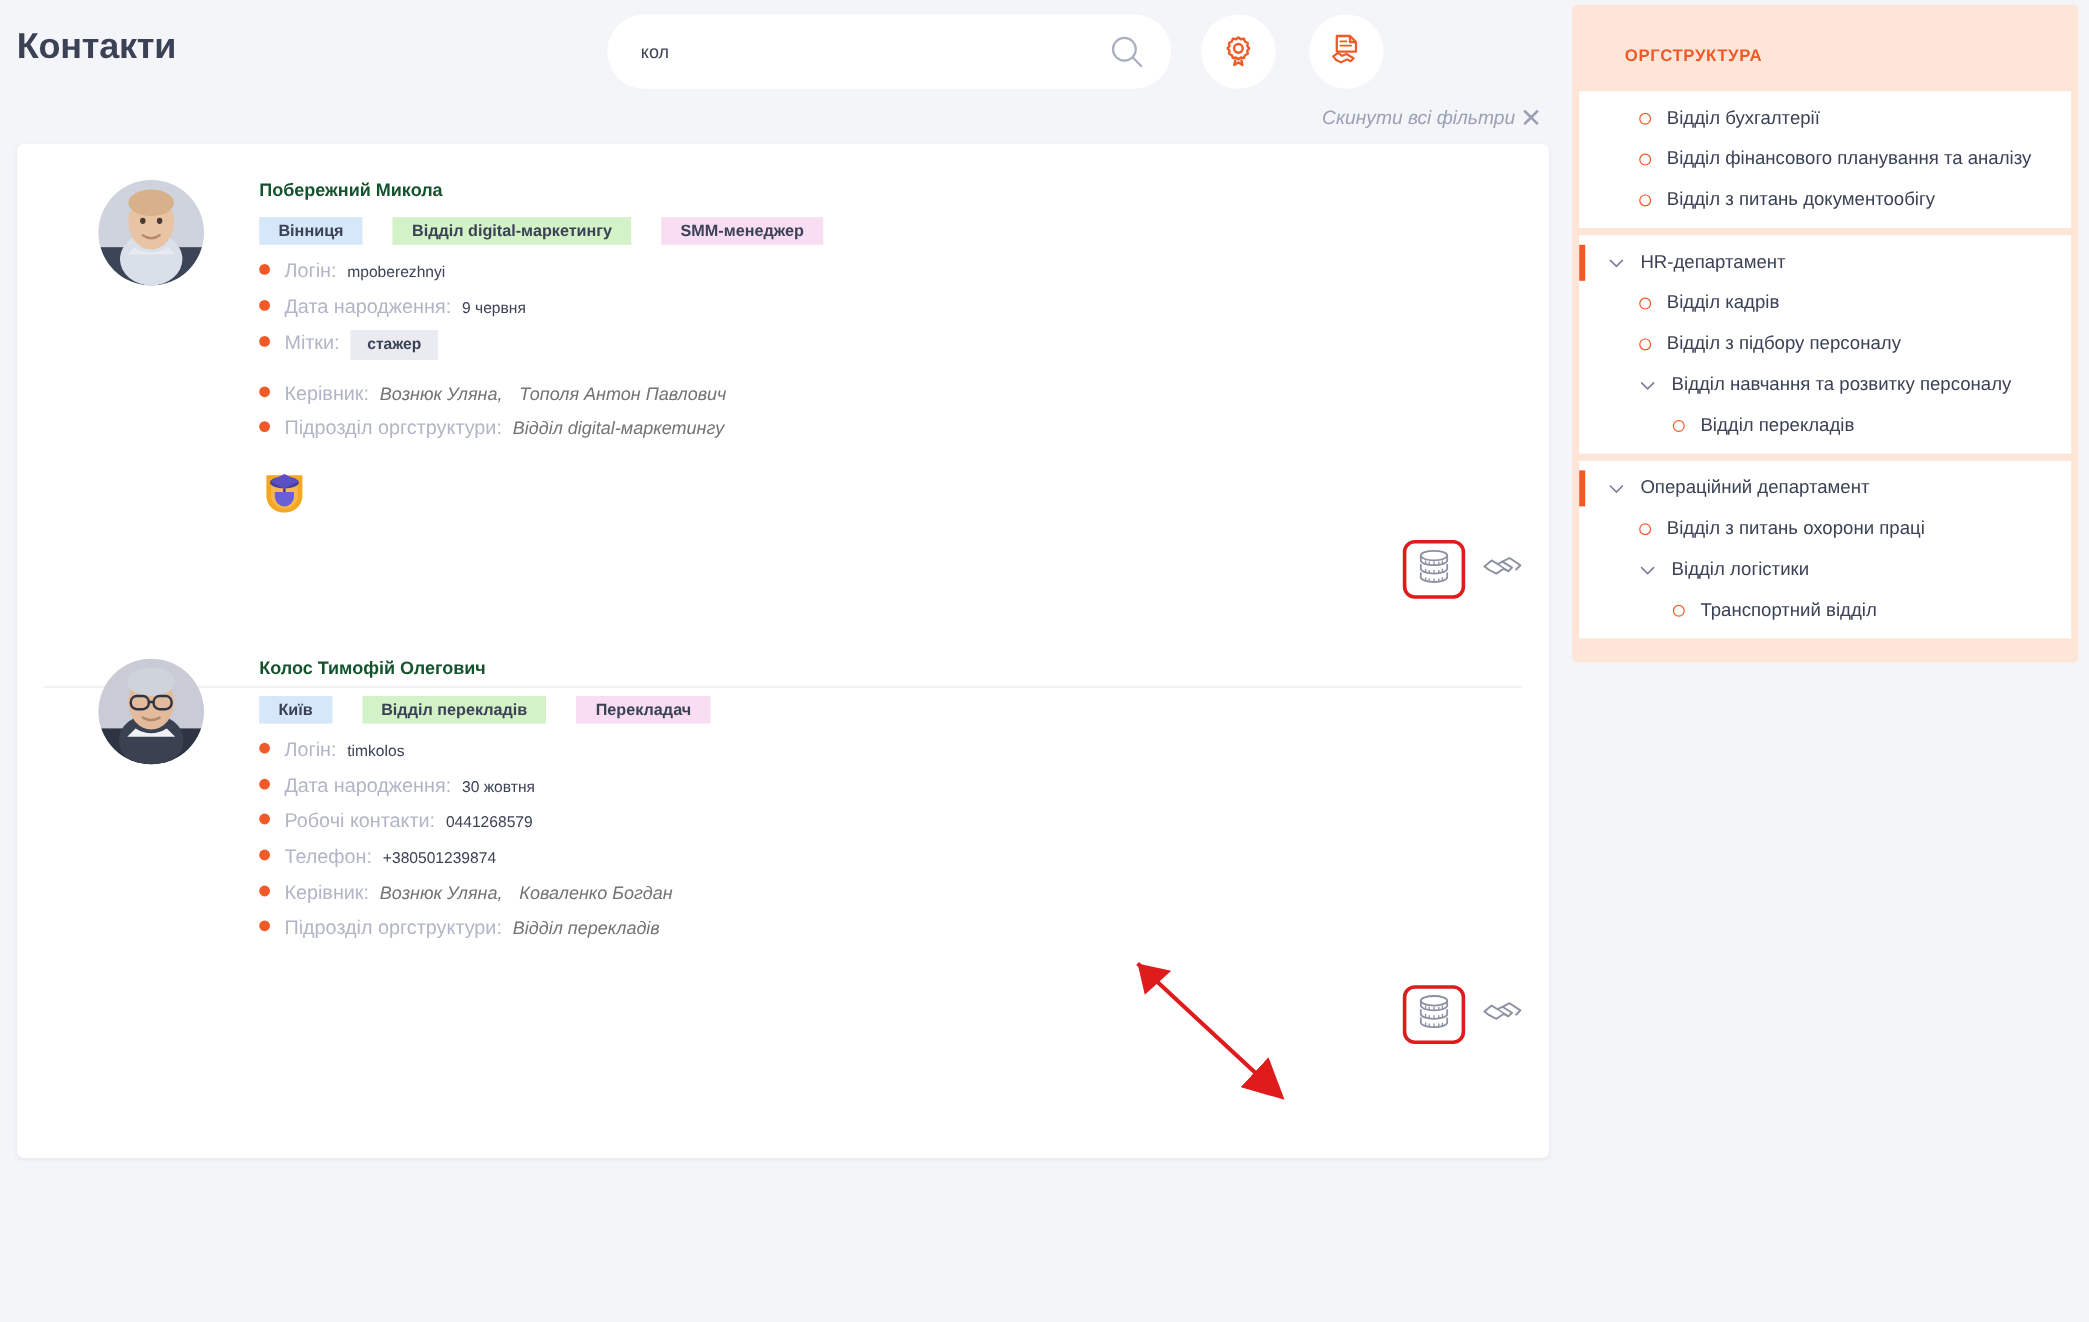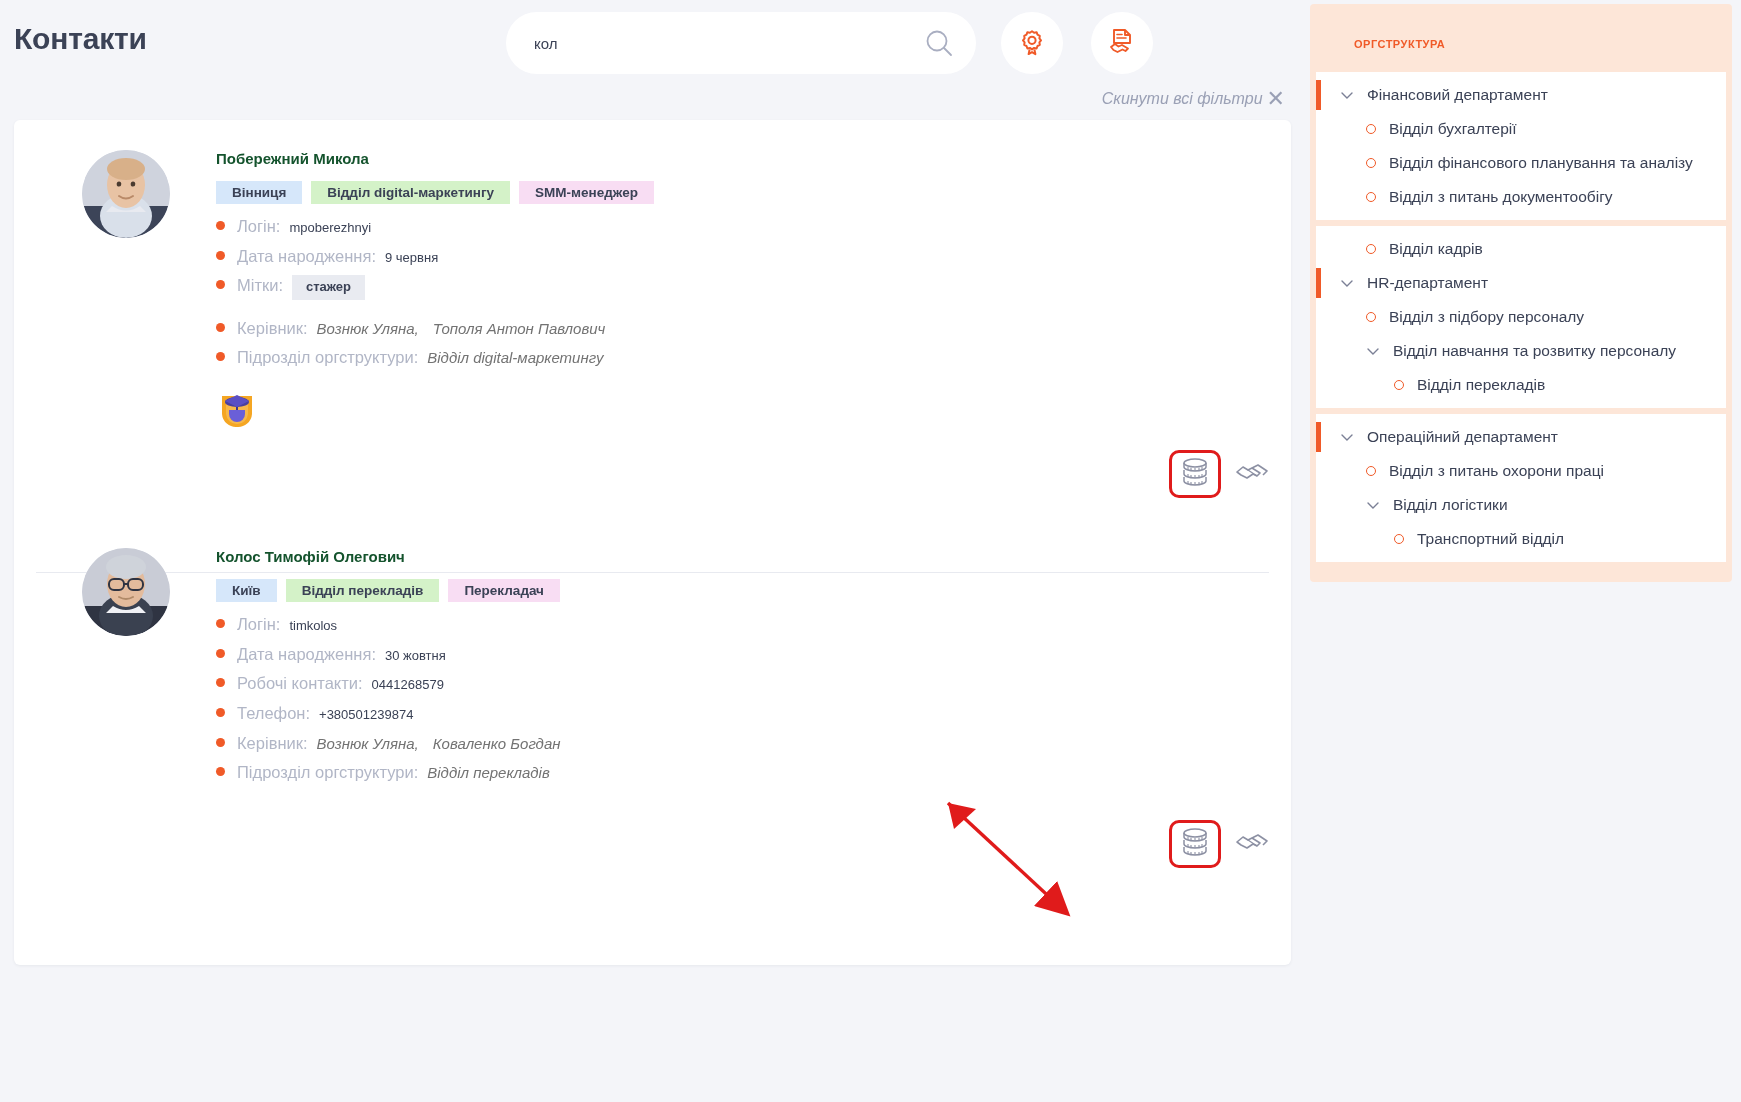--- a/index.html
+++ b/index.html
@@ -133,21 +133,21 @@
   .contact-name {
     font-size: 15px;
     font-weight: bold;
     color: #14532d;
     margin-bottom: 14px;
     cursor: pointer;
   }
 
   .tag-row {
     display: flex;
-    gap: 9px;
+    gap: 25px;
     margin-bottom: 12px;
     align-items: center;
   }
   .tag {
     font-size: 13.5px;
     font-weight: bold;
     color: #3b4256;
     padding: 4px 16px;
     white-space: nowrap;
   }
@@ -216,21 +216,21 @@
   
   .org-panel {
     position: absolute;
     left: 1310px; top: 4px;
     width: 422px;
     background: #fde6d8;
     border-radius: 4px;
     padding: 6px 6px 14px 6px;
   }
   .org-title {
-    font-size: 11px;
+    font-size: 14px;
     font-weight: bold;
     color: #f05a28;
     letter-spacing: 0.5px;
     padding: 28px 0 22px 38px;
   }
   .org-group {
     background: #ffffff;
     margin-bottom: 6px;
     padding: 6px 0;
   }
@@ -549,54 +549,46 @@
           </svg>
         </span>
       </div>
     </div>
   </div>
 
   <div class="org-panel">
     <div class="org-title">ОРГСТРУКТУРА</div>
 
     <div class="org-group">
+      <div class="org-node lvl1">
+        <span class="dot-o"></span>
+        <span>Відділ бухгалтерії</span>
+      </div>
+      <div class="org-node lvl1">
+        <span class="dot-o"></span>
+        <span>Відділ фінансового планування та аналізу</span>
+      </div>
+      <div class="org-node lvl1">
+        <span class="dot-o"></span>
+        <span>Відділ з питань документообігу</span>
+      </div>
+    </div>
+
+    <div class="org-group">
       <div class="org-node lvl0">
         <span class="chev">
           <svg viewBox="0 0 14 14">
               <path d="M2 5l5 5 5-5" fill="none" stroke="#7b8096" stroke-width="1.4" stroke-linecap="round"></path>
             </svg>
         </span>
-        <span>Фінансовий департамент</span>
-      </div>
-      <div class="org-node lvl1">
-        <span class="dot-o"></span>
-        <span>Відділ бухгалтерії</span>
-      </div>
-      <div class="org-node lvl1">
-        <span class="dot-o"></span>
-        <span>Відділ фінансового планування та аналізу</span>
-      </div>
-      <div class="org-node lvl1">
-        <span class="dot-o"></span>
-        <span>Відділ з питань документообігу</span>
-      </div>
-    </div>
-
-    <div class="org-group">
+        <span>HR-департамент</span>
+      </div>
       <div class="org-node lvl1">
         <span class="dot-o"></span>
         <span>Відділ кадрів</span>
-      </div>
-      <div class="org-node lvl0">
-        <span class="chev">
-          <svg viewBox="0 0 14 14">
-              <path d="M2 5l5 5 5-5" fill="none" stroke="#7b8096" stroke-width="1.4" stroke-linecap="round"></path>
-            </svg>
-        </span>
-        <span>HR-департамент</span>
       </div>
       <div class="org-node lvl1">
         <span class="dot-o"></span>
         <span>Відділ з підбору персоналу</span>
       </div>
       <div class="org-node lvl1">
         <span class="chev">
           <svg viewBox="0 0 14 14">
               <path d="M2 5l5 5 5-5" fill="none" stroke="#7b8096" stroke-width="1.4" stroke-linecap="round"></path>
             </svg>

